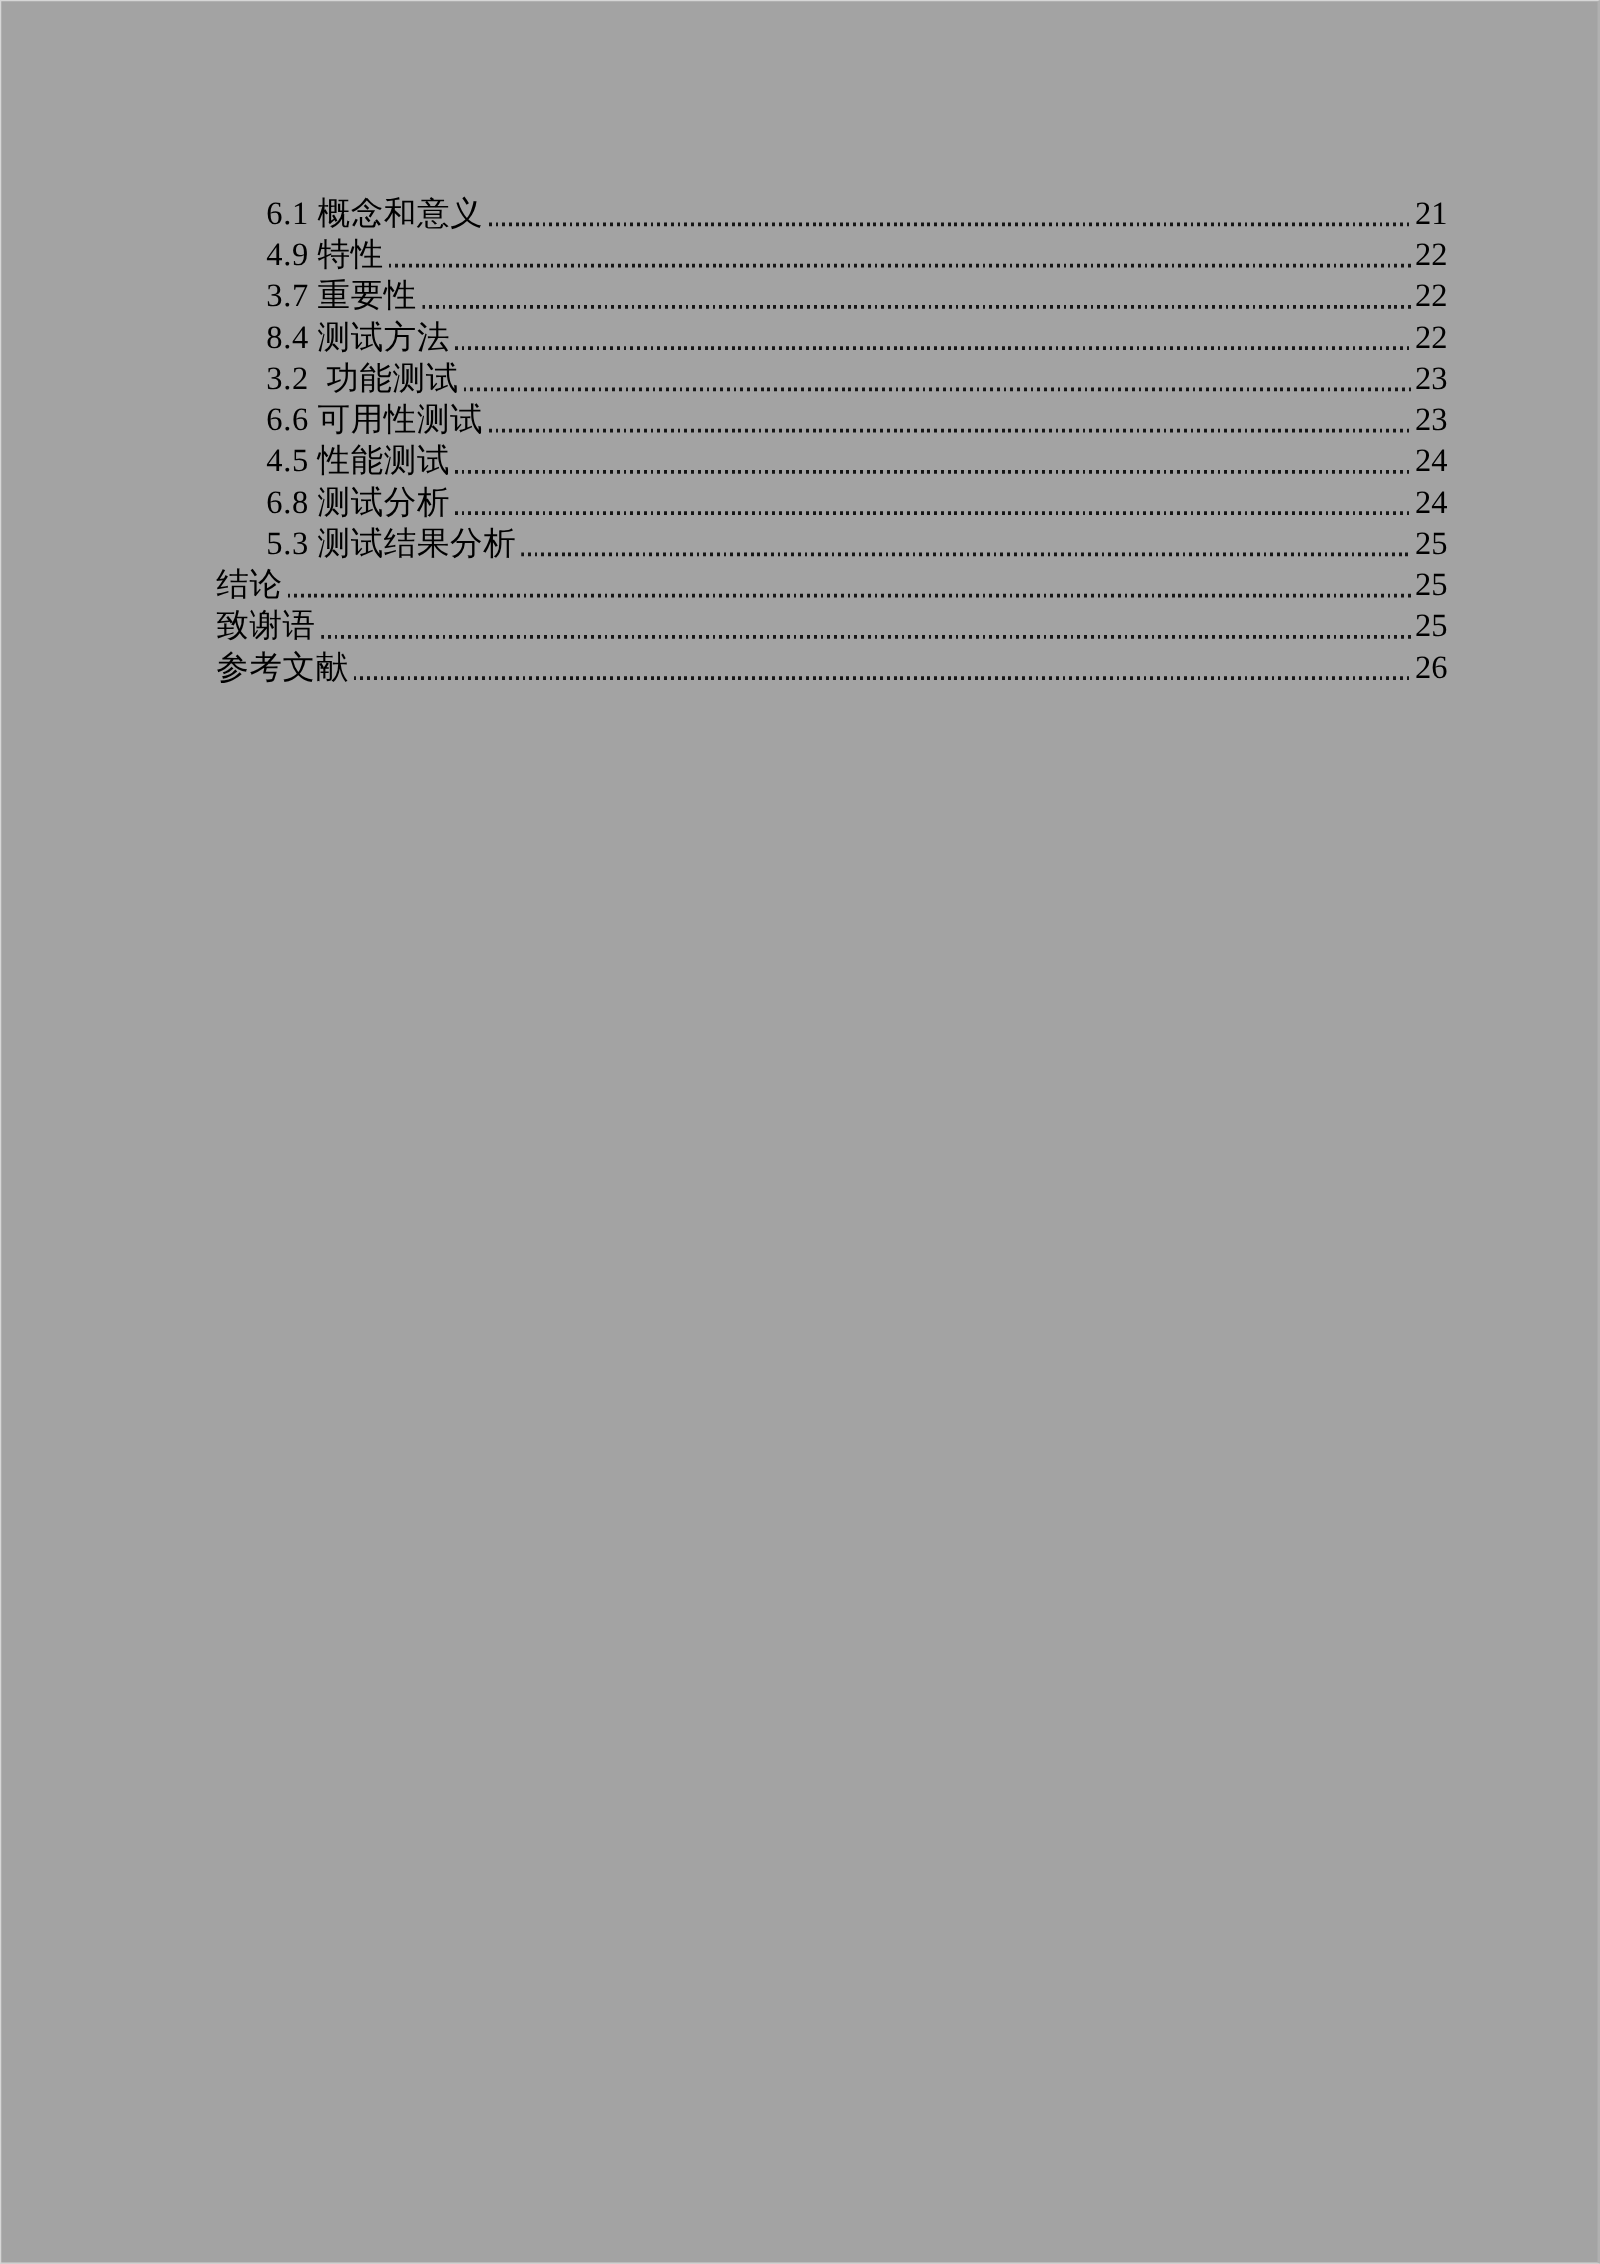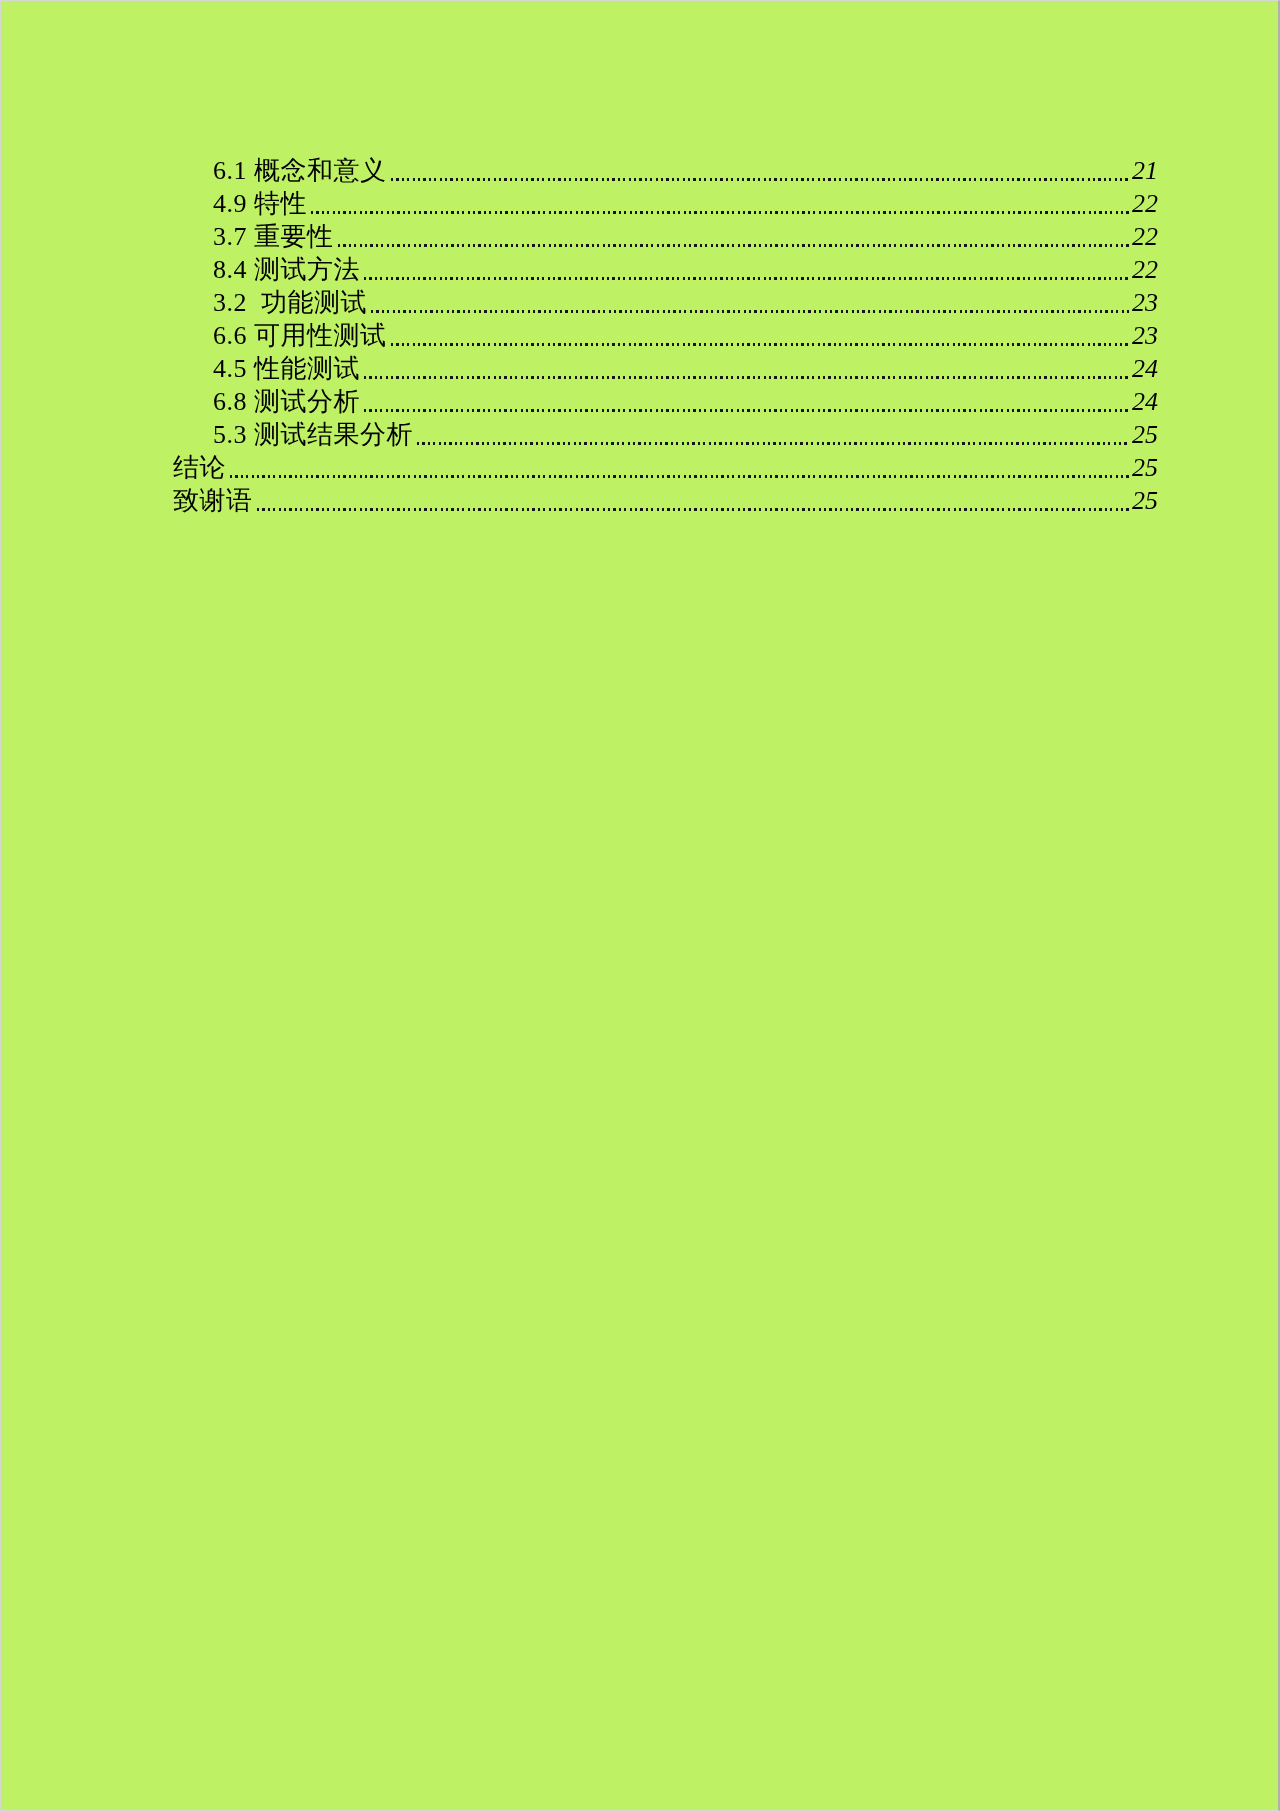--- a/index.html
+++ b/index.html
@@ -5,21 +5,21 @@
   html, body {
     margin: 0;
     padding: 0;
     background: #ffffff;
   }
   .page {
     position: relative;
     width: 1280px;
     height: 1811px;
     box-sizing: border-box;
-    background: #bef264;
+    background: #a3a3a3;
     border-top: 1px solid #d6d6d6;
     border-left: 1px solid #d6d6d6;
     border-right: 2px solid #b0b0b0;
     border-bottom: 1px solid #d6d6d6;
     font-family: "Liberation Serif", "DejaVu Serif", serif;
     color: #000000;
     overflow: hidden;
   }
   .toc {
     position: absolute;
@@ -49,21 +49,20 @@
     margin: 0 3px 6.5px 4px;
     background: repeating-linear-gradient(
       to right,
       #151515 0px, #151515 2.2px,
       transparent 2.2px, transparent 5.4px
     );
   }
   .toc-page {
     flex: 0 0 auto;
     white-space: nowrap;
-    font-style: italic;
   }
 </style>
 </head>
 <body>
 
 <div class="page">
   <div class="toc">
       <div class="toc-row indent">
     <span class="toc-label">6.1 概念和意义</span>
     <span class="toc-leader"></span>
@@ -112,14 +111,19 @@
       <div class="toc-row">
     <span class="toc-label">结论</span>
     <span class="toc-leader"></span>
     <span class="toc-page">25</span>
   </div>
       <div class="toc-row">
     <span class="toc-label">致谢语</span>
     <span class="toc-leader"></span>
     <span class="toc-page">25</span>
   </div>
+      <div class="toc-row">
+    <span class="toc-label">参考文献</span>
+    <span class="toc-leader"></span>
+    <span class="toc-page">26</span>
+  </div>
     </div>
 </div>
 
 </body></html>

